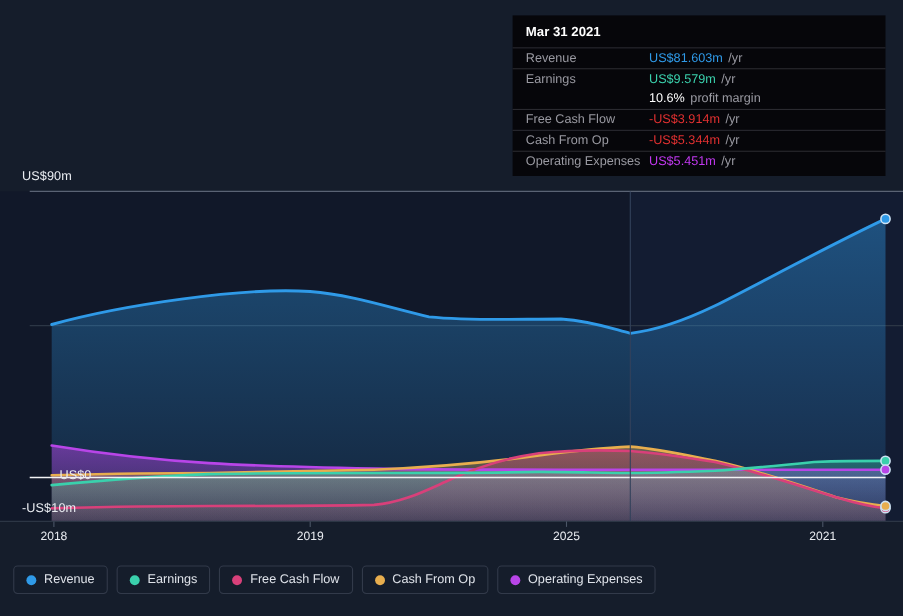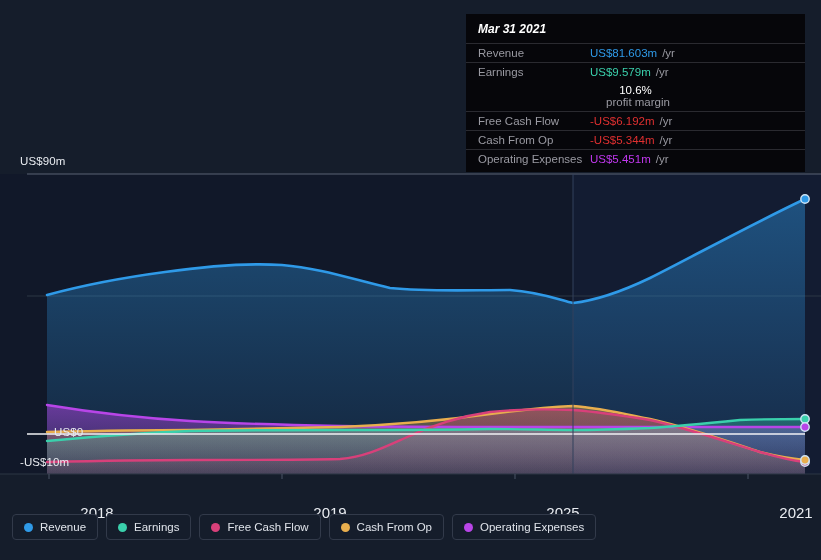--- a/index.html
+++ b/index.html
@@ -23,52 +23,50 @@
     letter-spacing: 0.1px;
     white-space: nowrap;
   }
   #y-top   { left: 20px; top: 155px; }
   #y-zero  { left: 22px; top: 426px; margin-left: 32px; }
   #y-neg   { left: 20px; top: 456px; }
 
   
   .x-label {
     position: absolute;
-    top: 504px;
+    top: 482px;
     color: #e9ecf1;
-    font-size: 15px;
+    font-size: 11px;
     transform: translateX(-50%);
     white-space: nowrap;
-    margin-left: 48px;
   }
 
   
   #tooltip {
     position: absolute;
     left: 466px; top: 14px;
     width: 339px;
     background: #06060a;
     padding: 8px 0 4px 0;
     font-size: 11.5px;
   }
   #tooltip-date {
     color: #ffffff;
     font-weight: bold;
     font-size: 12px;
     padding: 0 12px 7px 12px;
-    font-style: italic;
   }
   .tt-row {
     display: flex;
     align-items: center;
     border-top: 1px solid #2a2a30;
     padding: 3px 12px;
     min-height: 17px;
   }
-  .tt-row.no-rule { border-top: none; flex-direction: column; }
+  .tt-row.no-rule { border-top: none; }
   .tt-label { color: #9a9aa2; width: 112px; flex: none; }
   .tt-value { font-weight: normal; }
   .tt-unit  { color: #9a9aa2; margin-left: 5px; text-align: right; }
 
   
   #legend {
     position: absolute;
     left: 12px; top: 514px;
     display: flex;
     gap: 8px;
@@ -217,21 +215,21 @@
     </div>
 
     <div class="tt-row no-rule">
       <span class="tt-label"></span>
       <span class="tt-value" style="color:#ffffff">10.6%</span>
       <span class="tt-unit">profit margin</span>
     </div>
 
     <div class="tt-row">
       <span class="tt-label">Free Cash Flow</span>
-      <span class="tt-value" style="color:#e03030">-US$6.192m</span>
+      <span class="tt-value" style="color:#e03030">-US$3.914m</span>
       <span class="tt-unit">/yr</span>
     </div>
 
     <div class="tt-row">
       <span class="tt-label">Cash From Op</span>
       <span class="tt-value" style="color:#e03030">-US$5.344m</span>
       <span class="tt-unit">/yr</span>
     </div>
 
     <div class="tt-row">

